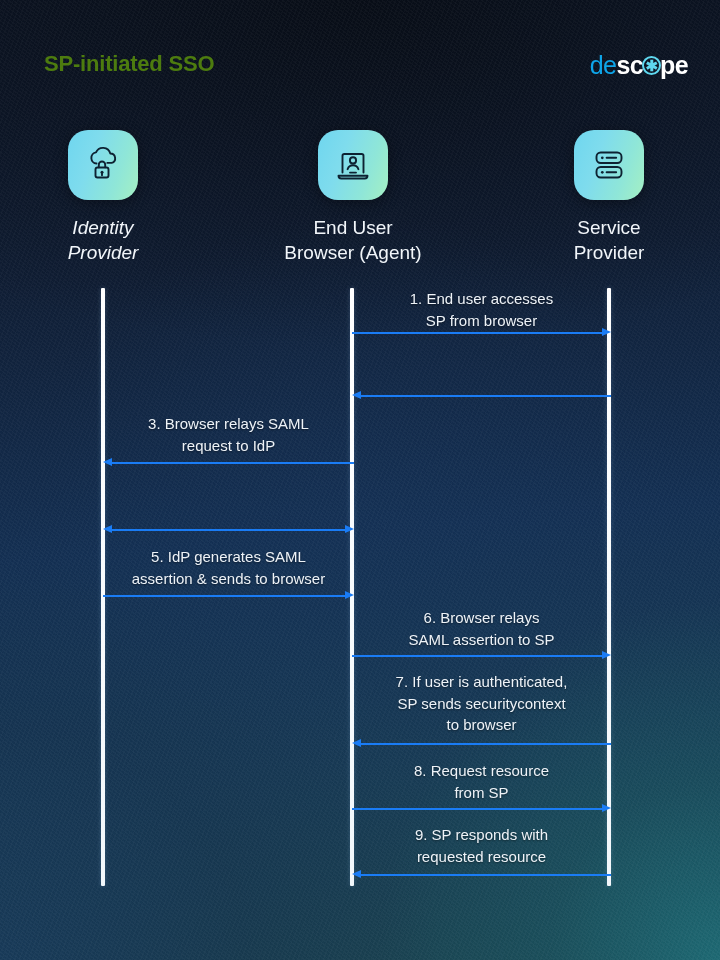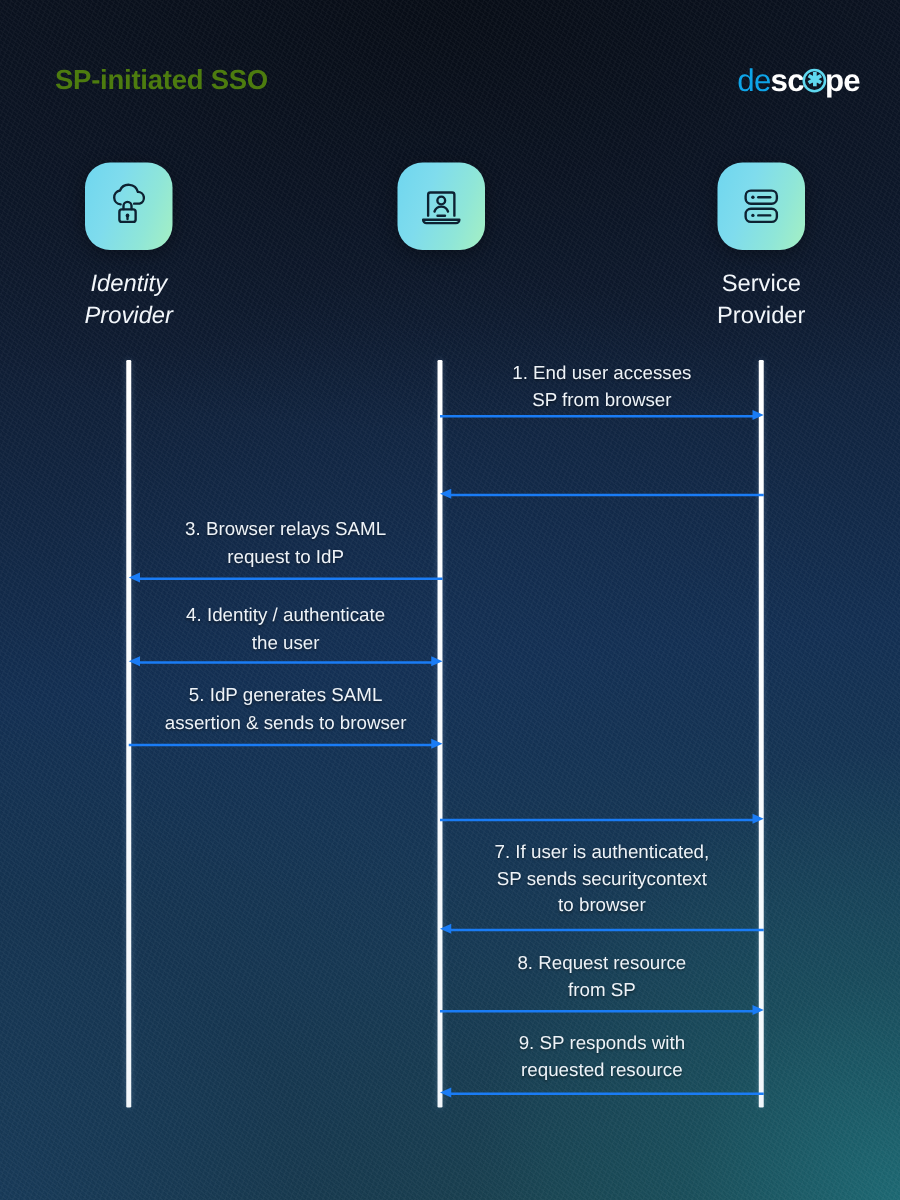--- a/index.html
+++ b/index.html
@@ -163,20 +163,21 @@
       <div class="actor" style="left: 263px; top: 130px;">
         <div class="tile">
           <svg width="42" height="42" viewBox="0 0 42 42" fill="none" stroke="#0d2232" stroke-width="1.9" stroke-linecap="round" stroke-linejoin="round">
       <path d="M10.5 28.5V11.8a1.8 1.8 0 0 1 1.8-1.8h17.4a1.8 1.8 0 0 1 1.8 1.8v16.7"></path>
       <path d="M6.5 31.8h29a2.7 2.7 0 0 1-2.7 2.7H9.2a2.7 2.7 0 0 1-2.7-2.7z"></path>
       <circle cx="21" cy="16.4" r="3.1"></circle>
       <path d="M15.6 25.2a5.7 5.7 0 0 1 10.8 0"></path>
       <path d="M18 28.6h6"></path>
     </svg>
         </div>
+        <div class="label">End User<br>Browser (Agent)</div>
       </div>
       <div class="actor" style="left: 519px; top: 130px;">
         <div class="tile">
           <svg width="42" height="42" viewBox="0 0 42 42" fill="none" stroke="#0d2232" stroke-width="1.9" stroke-linecap="round" stroke-linejoin="round">
       <rect x="8.5" y="8.5" width="25" height="10.5" rx="4.2"></rect>
       <rect x="8.5" y="23" width="25" height="10.5" rx="4.2"></rect>
       <circle cx="14.3" cy="13.8" r="1.35" fill="#0d2232" stroke="none"></circle>
       <path d="M18.6 13.8h9.6"></path>
       <circle cx="14.3" cy="28.3" r="1.35" fill="#0d2232" stroke="none"></circle>
       <path d="M18.6 28.3h9.6"></path>
@@ -205,35 +206,35 @@
         </div>
       </div>
       <div class="msg" style="left: 103px; top: 413px; width: 251px; height: 54px;">
         <div class="txt" style="top: 0px;">3. Browser relays SAML<br>request to IdP</div>
         <div class="line">
           <div class="shaft" style="left: 8px; right: 0px;"></div>
           <div class="head l"></div>
         </div>
       </div>
       <div class="msg" style="left: 103px; top: 482px; width: 251px; height: 52px;">
-        <div class="txt" style="top: 0px;">4. Identity / authenticate<br>the user</div>
         <div class="line">
           <div class="shaft" style="left: 8px; right: 8px;"></div>
           <div class="head r"></div>
           <div class="head l"></div>
         </div>
       </div>
       <div class="msg" style="left: 103px; top: 546px; width: 251px; height: 54px;">
         <div class="txt" style="top: 0px;">5. IdP generates SAML<br>assertion &amp; sends to browser</div>
         <div class="line">
           <div class="shaft" style="left: 0px; right: 8px;"></div>
           <div class="head r"></div>
         </div>
       </div>
       <div class="msg" style="left: 352px; top: 607px; width: 259px; height: 53px;">
+        <div class="txt" style="top: 0px;">6. Browser relays<br>SAML assertion to SP</div>
         <div class="line">
           <div class="shaft" style="left: 0px; right: 8px;"></div>
           <div class="head r"></div>
         </div>
       </div>
       <div class="msg" style="left: 352px; top: 671px; width: 259px; height: 77px;">
         <div class="txt" style="top: 0px;">7. If user is authenticated,<br>SP sends securitycontext<br>to browser</div>
         <div class="line">
           <div class="shaft" style="left: 8px; right: 0px;"></div>
           <div class="head l"></div>

